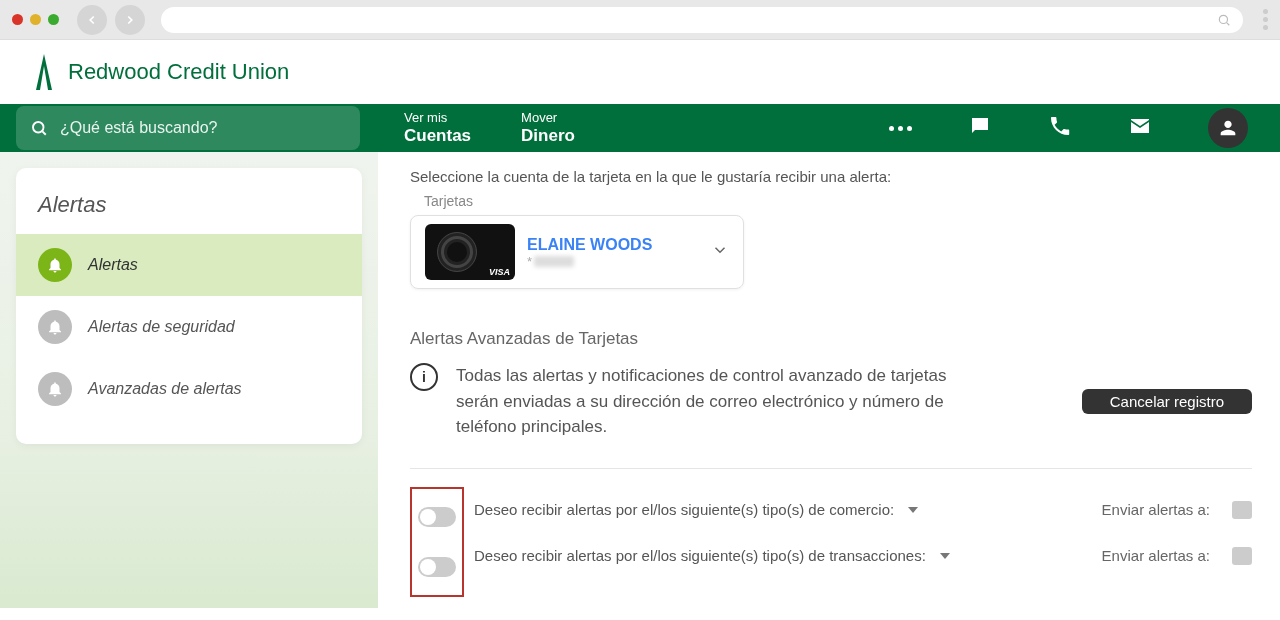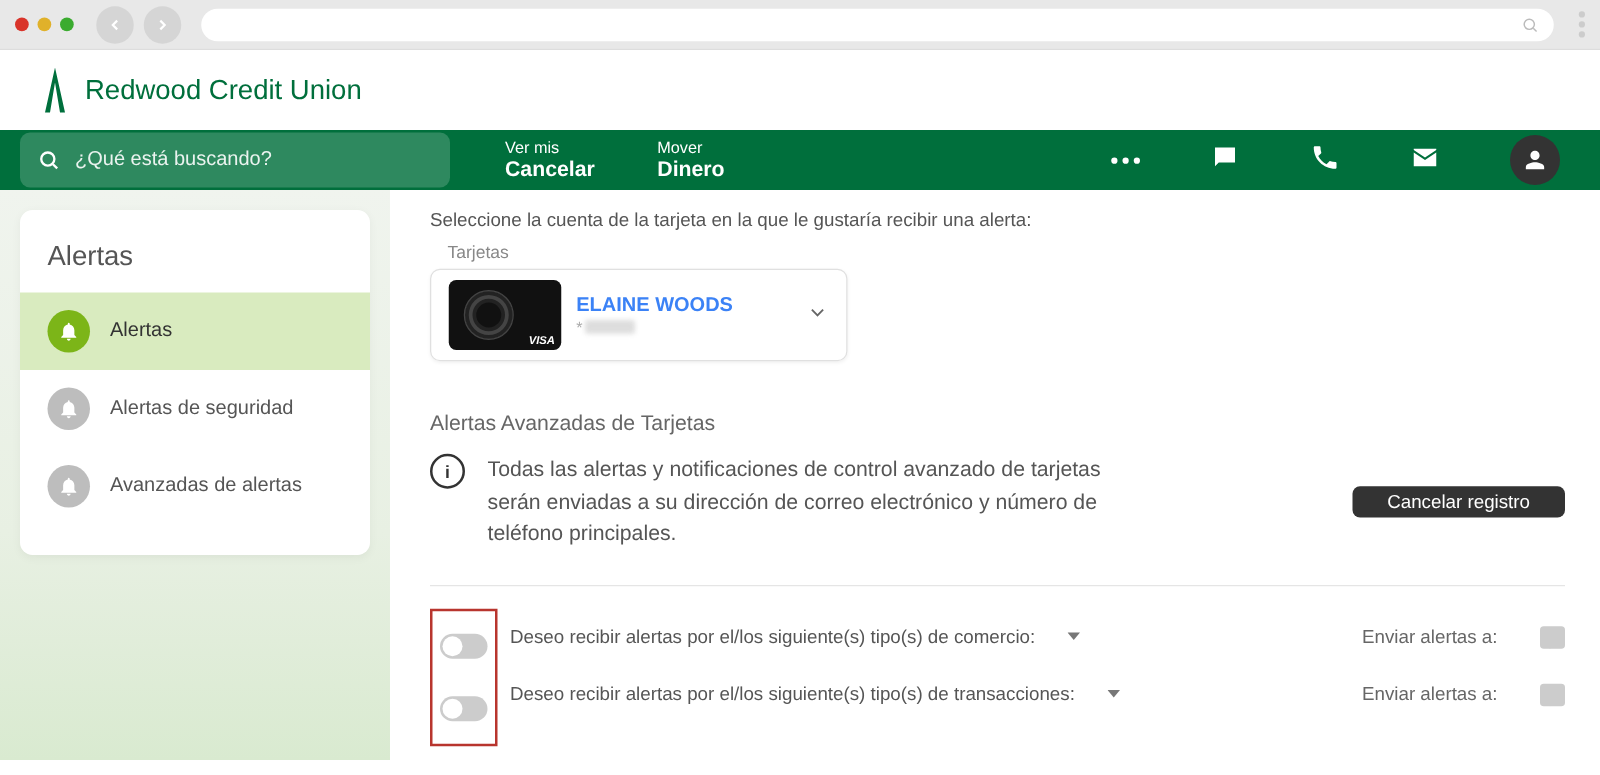--- a/index.html
+++ b/index.html
@@ -38,21 +38,21 @@
 .nav-icons { display: flex; align-items: center; gap: 56px; padding-right: 16px; }
 .nav-icon { color: #fff; }
 .nav-icon.dots { display: flex; gap: 4px; }
 .nav-icon.dots span { width: 5px; height: 5px; background: #fff; border-radius: 50%; }
 .nav-icon svg { width: 24px; height: 24px; fill: #fff; }
 .avatar-circle { width: 40px; height: 40px; border-radius: 50%; background: #333; display: flex; align-items: center; justify-content: center; }
 .avatar-circle svg { width: 22px; height: 22px; fill: #fff; }
 
 
 .main { display: flex; height: calc(620px - 40px - 64px - 60px); }
-.sidebar-wrap { width: 312px; padding: 16px; background: linear-gradient(180deg, #f0f4ee 0%, #e8f0e3 60%, #d9ead0 100%); }
+.sidebar-wrap { width: 378px; padding: 16px; background: linear-gradient(180deg, #f0f4ee 0%, #e8f0e3 60%, #d9ead0 100%); font-style: italic; }
 .sidebar { background: #fff; border-radius: 10px; padding: 18px 0 24px; box-shadow: 0 2px 8px rgba(0,0,0,0.05); }
 .sidebar-title { font-size: 22px; color: #555; padding: 6px 22px 16px; }
 .sidebar-item { display: flex; align-items: center; gap: 16px; padding: 14px 22px; font-size: 16px; color: #555; }
 .sidebar-item.active { background: #d9ebbf; color: #333; }
 .sidebar-item.active .sb-icon-circle { background: #7cb518; }
 .sb-icon-circle { width: 34px; height: 34px; border-radius: 50%; background: #bdbdbd; display: flex; align-items: center; justify-content: center; flex-shrink: 0; }
 .sb-icon-circle svg { width: 18px; height: 18px; fill: #fff; }
 
 .content { flex: 1; padding: 16px 28px 0 32px; overflow: hidden; min-width: 0; }
 .section-intro { font-size: 15px; color: #555; margin-bottom: 8px; }
@@ -82,21 +82,21 @@
 .toggle::after { content: ""; position: absolute; width: 16px; height: 16px; background: #fff; border-radius: 50%; top: 2px; left: 2px; }
 .toggle-label { font-size: 15px; color: #555; flex: 0 1 auto; }
 .small-drop svg { width: 10px; height: 10px; color: #777; margin-left: 4px; }
 .row-spacer { flex: 1; }
 .send-label { font-size: 15px; color: #666; margin-right: 12px; white-space: nowrap; }
 .chat-icon { width: 20px; height: 18px; background: #ccc; border-radius: 3px; position: relative; flex-shrink: 0; }
 .chat-icon::after { content: ""; position: absolute; bottom: -4px; left: 4px; border: 4px solid transparent; border-top-color: #ccc; }
 .toggles-stack { display: flex; align-items: flex-start; gap: 10px; }
 .toggle-col { display: flex; flex-direction: column; gap: 30px; padding: 14px 2px; }
 .rest-col { flex: 1; display: flex; flex-direction: column; min-width: 0; }
-.rest-row { display: flex; align-items: center; padding: 14px 0; gap: 22px; }
+.rest-row { display: flex; align-items: center; padding: 14px 0; gap: 10px; }
 </style>
 </head>
 <body>
 
 <div class="browser-chrome">
   <div class="traffic-lights">
     <span class="tl-red"></span>
     <span class="tl-yellow"></span>
     <span class="tl-green"></span>
   </div>
@@ -135,21 +135,21 @@
 <div class="green-nav">
   <div class="search-box">
     <svg viewBox="0 0 24 24" fill="none" stroke="currentColor" stroke-width="2.5">
         <circle cx="11" cy="11" r="7"></circle>
         <line x1="21" y1="21" x2="16.5" y2="16.5"></line>
       </svg>
     <input type="text" placeholder="¿Qué está buscando?" style="">
   </div>
   <div class="nav-item">
     <div class="line1">Ver mis</div>
-    <div class="line2">Cancelar</div>
+    <div class="line2">Cuentas</div>
   </div>
   <div class="nav-item">
     <div class="line1">Mover</div>
     <div class="line2">Dinero</div>
   </div>
   <div class="nav-spacer"></div>
   <div class="nav-icons">
     <div class="nav-icon dots">
         <span></span>
         <span></span>

